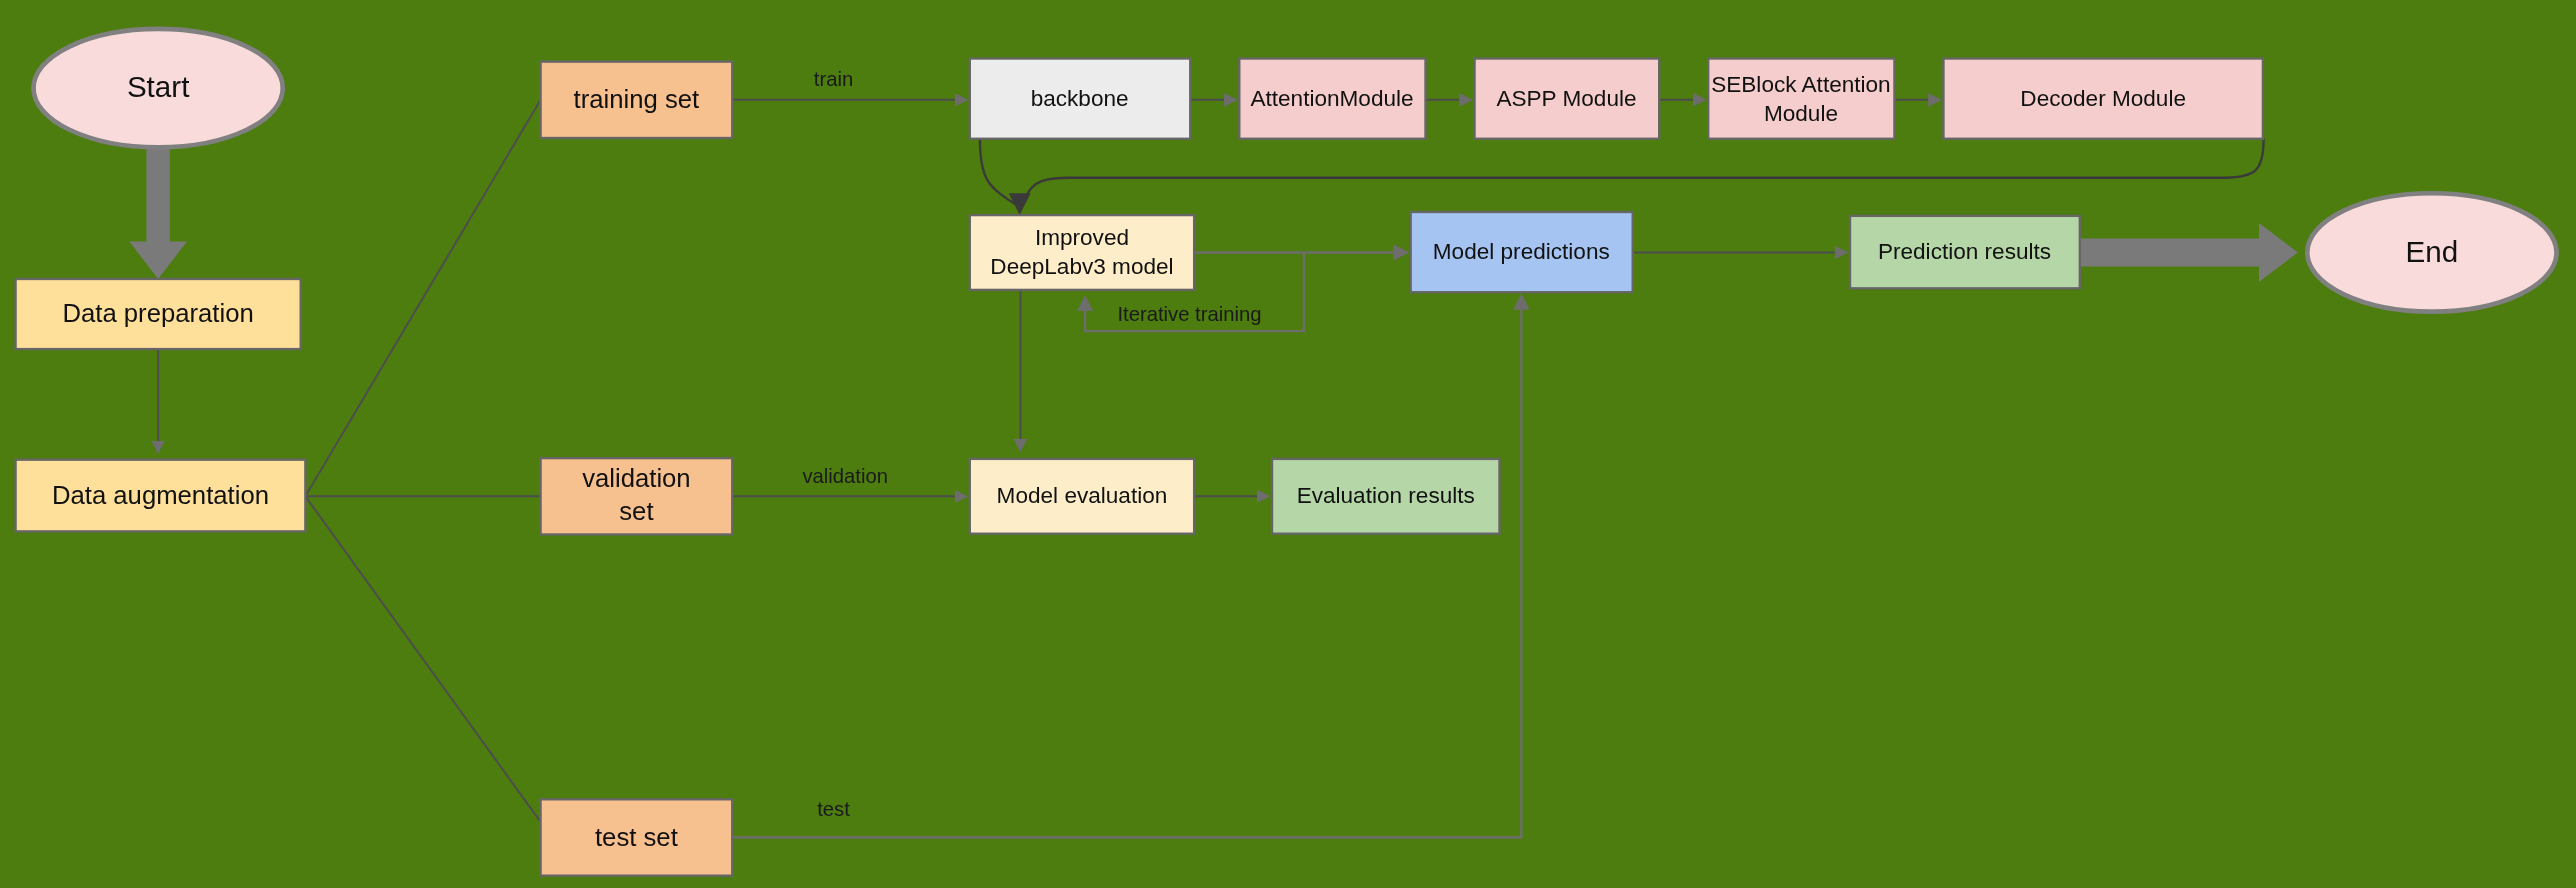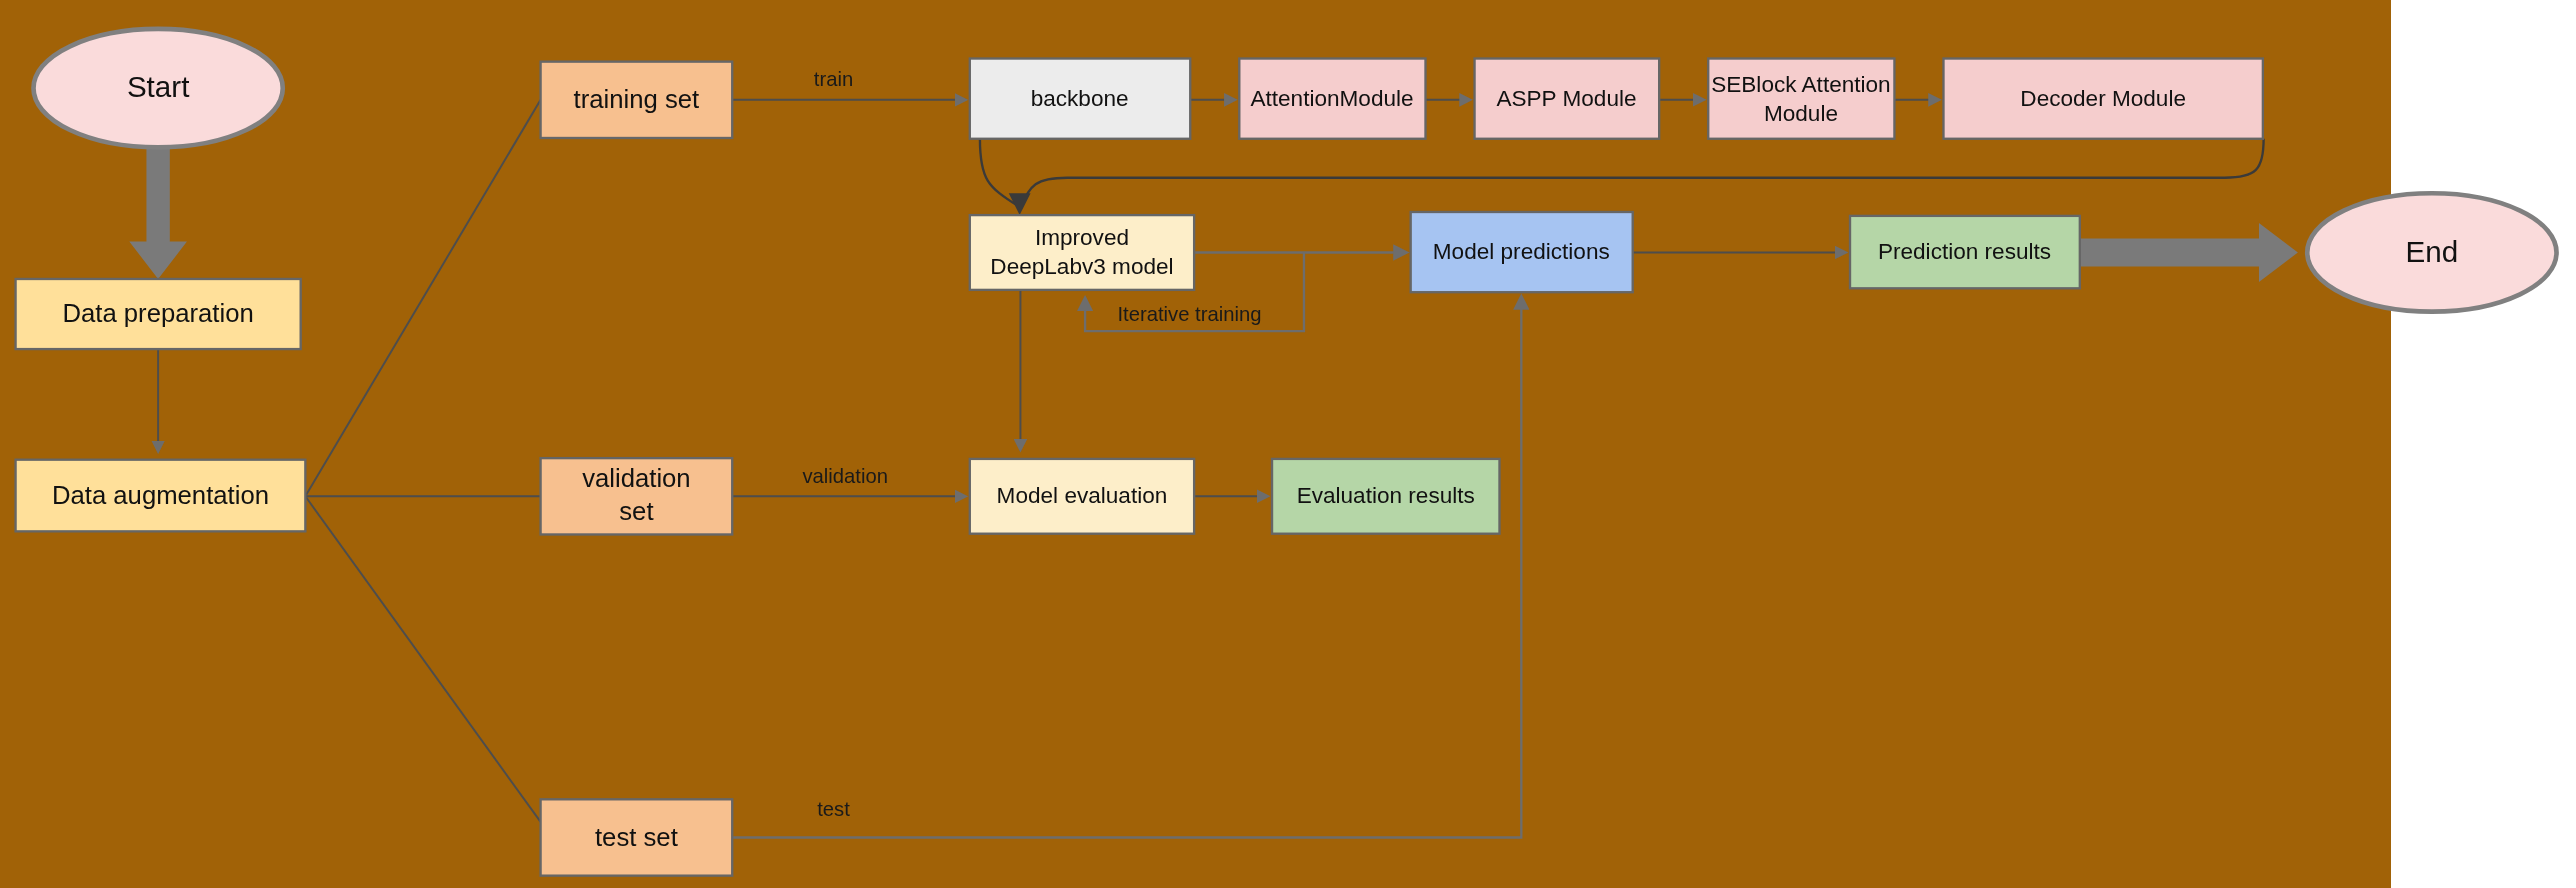--- a/index.html
+++ b/index.html
@@ -8,23 +8,23 @@
     background: #ffffff;
   }
   body {
     width: 2576px;
     height: 889px;
     font-family: "Liberation Sans", sans-serif;
     overflow: hidden;
   }
   #diagram-root {
     position: relative;
-    width: 2391px;
+    width: 2576px;
     height: 889px;
-    background: #a16207;
+    background: #4d7c0f;
   }
   svg#flow {
     position: absolute;
     top: 0;
     left: 0;
     width: 2576px;
     height: 889px;
     display: block;
   }
   .node-rect {

